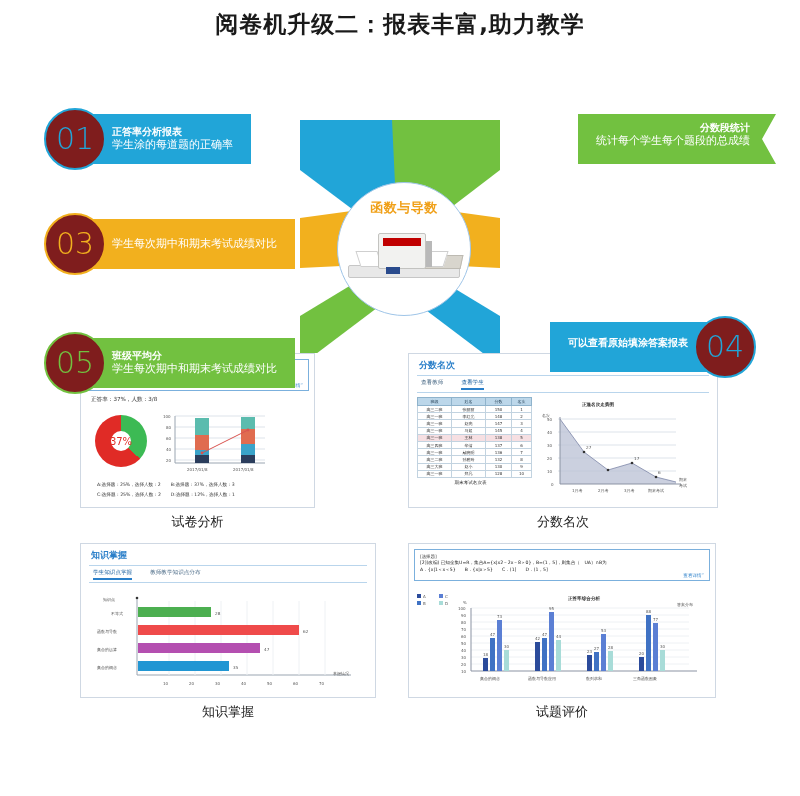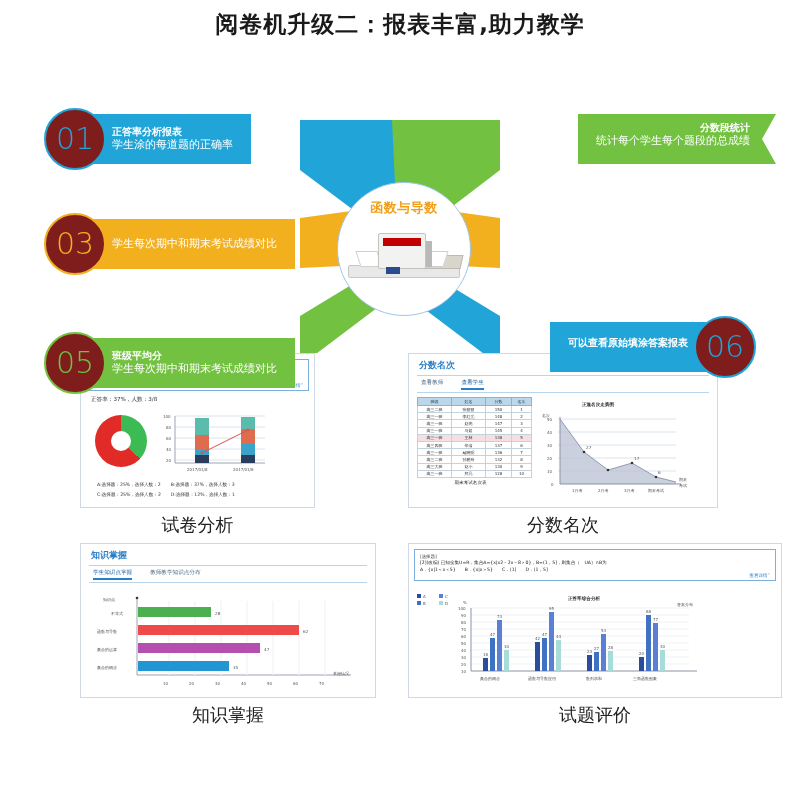--- a/index.html
+++ b/index.html
@@ -75,43 +75,43 @@
   .banner .bs { font-size: 11px; line-height: 1.3; white-space: nowrap; }
   .row.right .banner { text-align: right; }
 
   
   .shots { position: relative; width: 800px; height: 430px; padding: 6px 0 0 0; }
   .shot { position: absolute; }
   .shot-frame {
     background: #ffffff; border: 1px solid #cfd8e3;
     width: 100%; height: 155px; overflow: hidden; position: relative;
   }
-  .shot-cap { text-align: center; font-size: 18px; color: #222; margin-top: 5px; }
+  .shot-cap { text-align: center; font-size: 13px; color: #222; margin-top: 5px; }
 
   .q-box { border: 1px solid #7bb0dd; margin: 5px; padding: 4px 5px 2px 5px; }
   .q-tag { font-size: 4.4px; color: #333; }
   .q-line { font-size: 4.6px; color: #222; line-height: 1.55; white-space: nowrap; }
   .q-more { font-size: 4.6px; color: #2a7fc9; text-align: right; }
 
   .rate { font-size: 5.6px; color: #333; margin: 4px 0 0 10px; }
 
   .donut {
     width: 52px; height: 52px; border-radius: 50%;
     background: conic-gradient(#3cba54 0 37%, #e02b26 37% 100%);
     position: relative;
   }
   .donut::after {
     content: ""; position: absolute; left: 50%; top: 50%;
     width: 20px; height: 20px; margin: -10px 0 0 -10px;
     border-radius: 50%; background: #fff;
   }
   .donut-val {
-    position: absolute; left: 0; top: 16px; width: 100%; height: 100%;
+    position: absolute; left: 0; top: 0; width: 100%; height: 100%;
     display: flex; align-items: center; justify-content: center;
-    font-size: 13px; font-weight: normal; color: #e02b26; z-index: 2;
+    font-size: 10px; font-weight: normal; color: #e02b26; z-index: 2;
   }
   .legend2 { font-size: 4.6px; color: #333; line-height: 1.6; }
   .legend2 td { padding-right: 8px; white-space: nowrap; }
 
   .panel-head { font-size: 9px; font-weight: bold; color: #2a7fc9; margin: 5px 0 0 10px; }
   .panel-rule { height: 1px; background: #b9d5ec; margin: 3px 8px 0 8px; }
   .panel-tabs { display: flex; gap: 18px; font-size: 5.6px; color: #4a6a86; margin: 3px 0 0 12px; }
   .panel-tabs .on { color: #1a5f9e; border-bottom: 2px solid #2a7fc9; padding-bottom: 1px; }
 
   table.mini { border-collapse: collapse; font-size: 4px; color: #333; margin-left: 8px; }
@@ -184,21 +184,21 @@
 
   <div class="row left" style="top:284px;">
     <div class="num-circle" style="color:#72c140;">05</div>
     <div class="banner" style="background:#72c140; clip-path: polygon(0 0,100% 0,100% 100%,0 100%, 14px 50%);">
       <div class="bt">班级平均分</div>
       <div class="bs">学生每次期中和期末考试成绩对比</div>
     </div>
   </div>
 
   <div class="row right" style="top:268px;">
-    <div class="num-circle" style="color:#21a5d8;">06</div>
+    <div class="num-circle" style="color:#21a5d8;">04</div>
     <div class="banner" style="background:#21a5d8; clip-path: polygon(0 0,100% 0,calc(100% - 14px) 50%,100% 100%,0 100%); gap: 29px;">
       <div class="bt">可以查看原始填涂答案报表</div>
     </div>
   </div>
 </div>
 
 <div class="shots">
 
   <div class="shot" style="left:80px; top:0; width:235px;">
     <div class="shot-frame">
@@ -420,21 +420,21 @@
           <text class="axis-lbl" x="160" y="98">40</text>
         <text class="axis-lbl" x="186" y="98">50</text>
           <text class="axis-lbl" x="212" y="98">60</text>
         <text class="axis-lbl" x="238" y="98">70</text>
         <text class="axis-lbl" x="252" y="88">掌握情况</text>
       </svg>
     </div>
     <div class="shot-cap">知识掌握</div>
   </div>
 
-  <div class="shot" style="left:408px; top:190px; width:374px;">
+  <div class="shot" style="left:408px; top:190px; width:308px;">
     <div class="shot-frame">
       <div class="q-box">
         <div class="q-tag">[选择题]</div>
         <div class="q-line">[2](改编) 已知全集U=R，集合A={x|x2－2x－8＞0}，B=(1，5]，则集合（　UA）∩B为</div>
         <div class="q-line">A．{x|1＜x＜5}　　B．{x|x＞5}　　C．(1]　　D．(1，5]</div>
         <div class="q-more">查看详情˅</div>
       </div>
 
       <svg width="306" height="98" style="margin-top:2px;">
         <rect x="8" y="6" width="4" height="4" fill="#2b4b9b"></rect>

